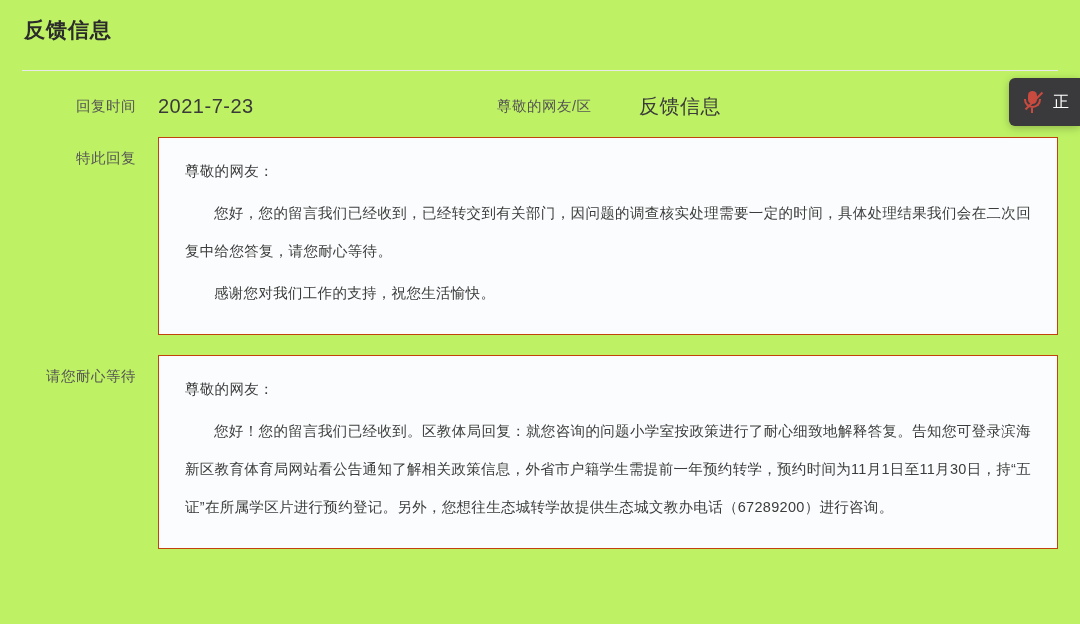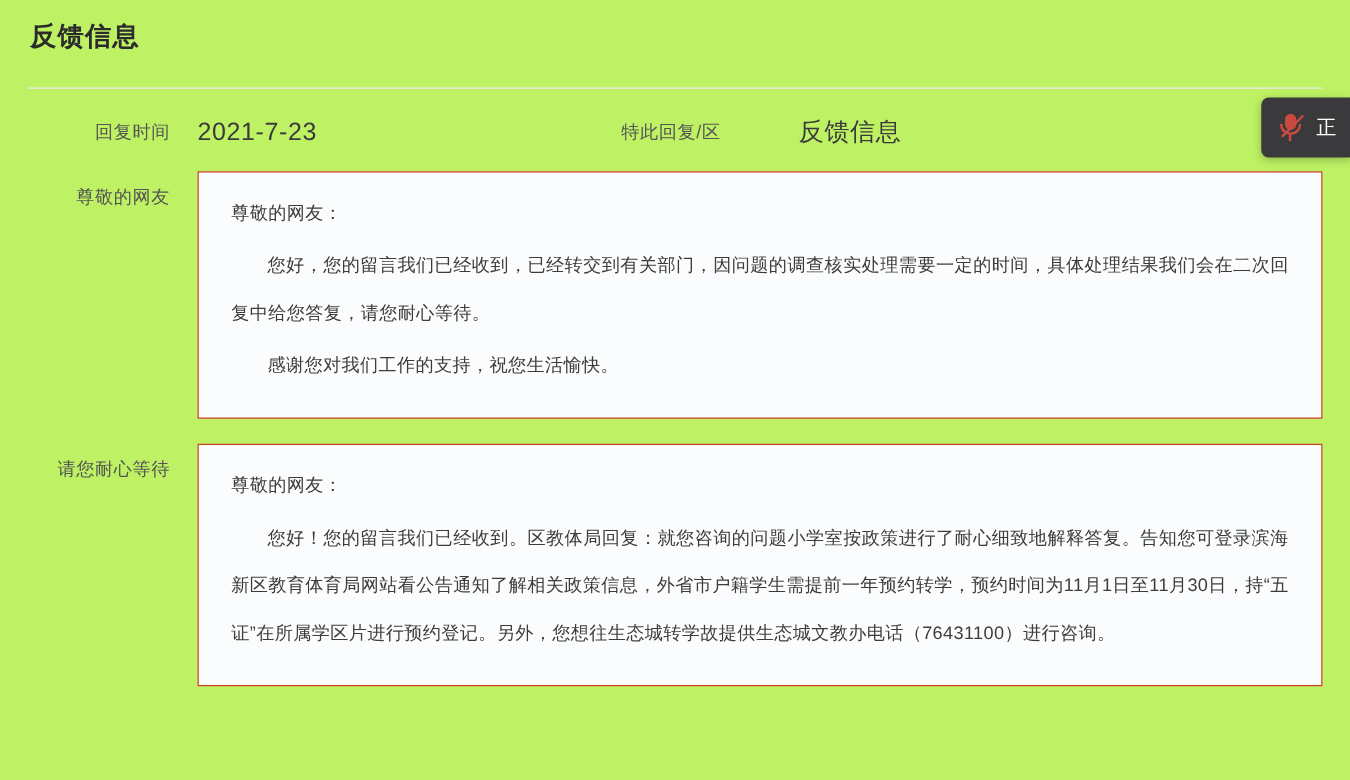--- a/index.html
+++ b/index.html
@@ -188,39 +188,39 @@
     <div class="page-title">反馈信息</div>
   </div>
   <div class="title-divider"></div>
 
   <div class="row row-meta">
     <div class="meta-left">
       <div class="field-label">回复时间</div>
       <div class="field-value">2021-7-23</div>
     </div>
     <div class="meta-right">
-      <div class="field-label">特此回复/区</div>
+      <div class="field-label">尊敬的网友/区</div>
       <div class="field-value">反馈信息</div>
     </div>
   </div>
 
   <div class="row row-content">
-    <div class="content-label">尊敬的网友</div>
+    <div class="content-label">特此回复</div>
     <div class="content-box">
       <p>尊敬的网友：</p>
       <p class="indent">您好，您的留言我们已经收到，已经转交到有关部门，因问题的调查核实处理需要一定的时间，具体处理结果我们会在二次回复中给您答复，请您耐心等待。</p>
       <p class="indent">感谢您对我们工作的支持，祝您生活愉快。</p>
     </div>
   </div>
 
   <div class="row row-content">
     <div class="content-label">请您耐心等待</div>
     <div class="content-box">
       <p>尊敬的网友：</p>
-      <p class="indent">您好！您的留言我们已经收到。区教体局回复：就您咨询的问题小学室按政策进行了耐心细致地解释答复。告知您可登录滨海新区教育体育局网站看公告通知了解相关政策信息，外省市户籍学生需提前一年预约转学，预约时间为11月1日至11月30日，持“五证”在所属学区片进行预约登记。另外，您想往生态城转学故提供生态城文教办电话（76431100）进行咨询。</p>
+      <p class="indent">您好！您的留言我们已经收到。区教体局回复：就您咨询的问题小学室按政策进行了耐心细致地解释答复。告知您可登录滨海新区教育体育局网站看公告通知了解相关政策信息，外省市户籍学生需提前一年预约转学，预约时间为11月1日至11月30日，持“五证”在所属学区片进行预约登记。另外，您想往生态城转学故提供生态城文教办电话（67289200）进行咨询。</p>
     </div>
   </div>
 
   <div class="mic-widget">
     <span class="mic-icon">
       <span class="mic-body"></span>
       <span class="mic-arc"></span>
       <span class="mic-stem"></span>
       <span class="mic-slash"></span>
     </span>

